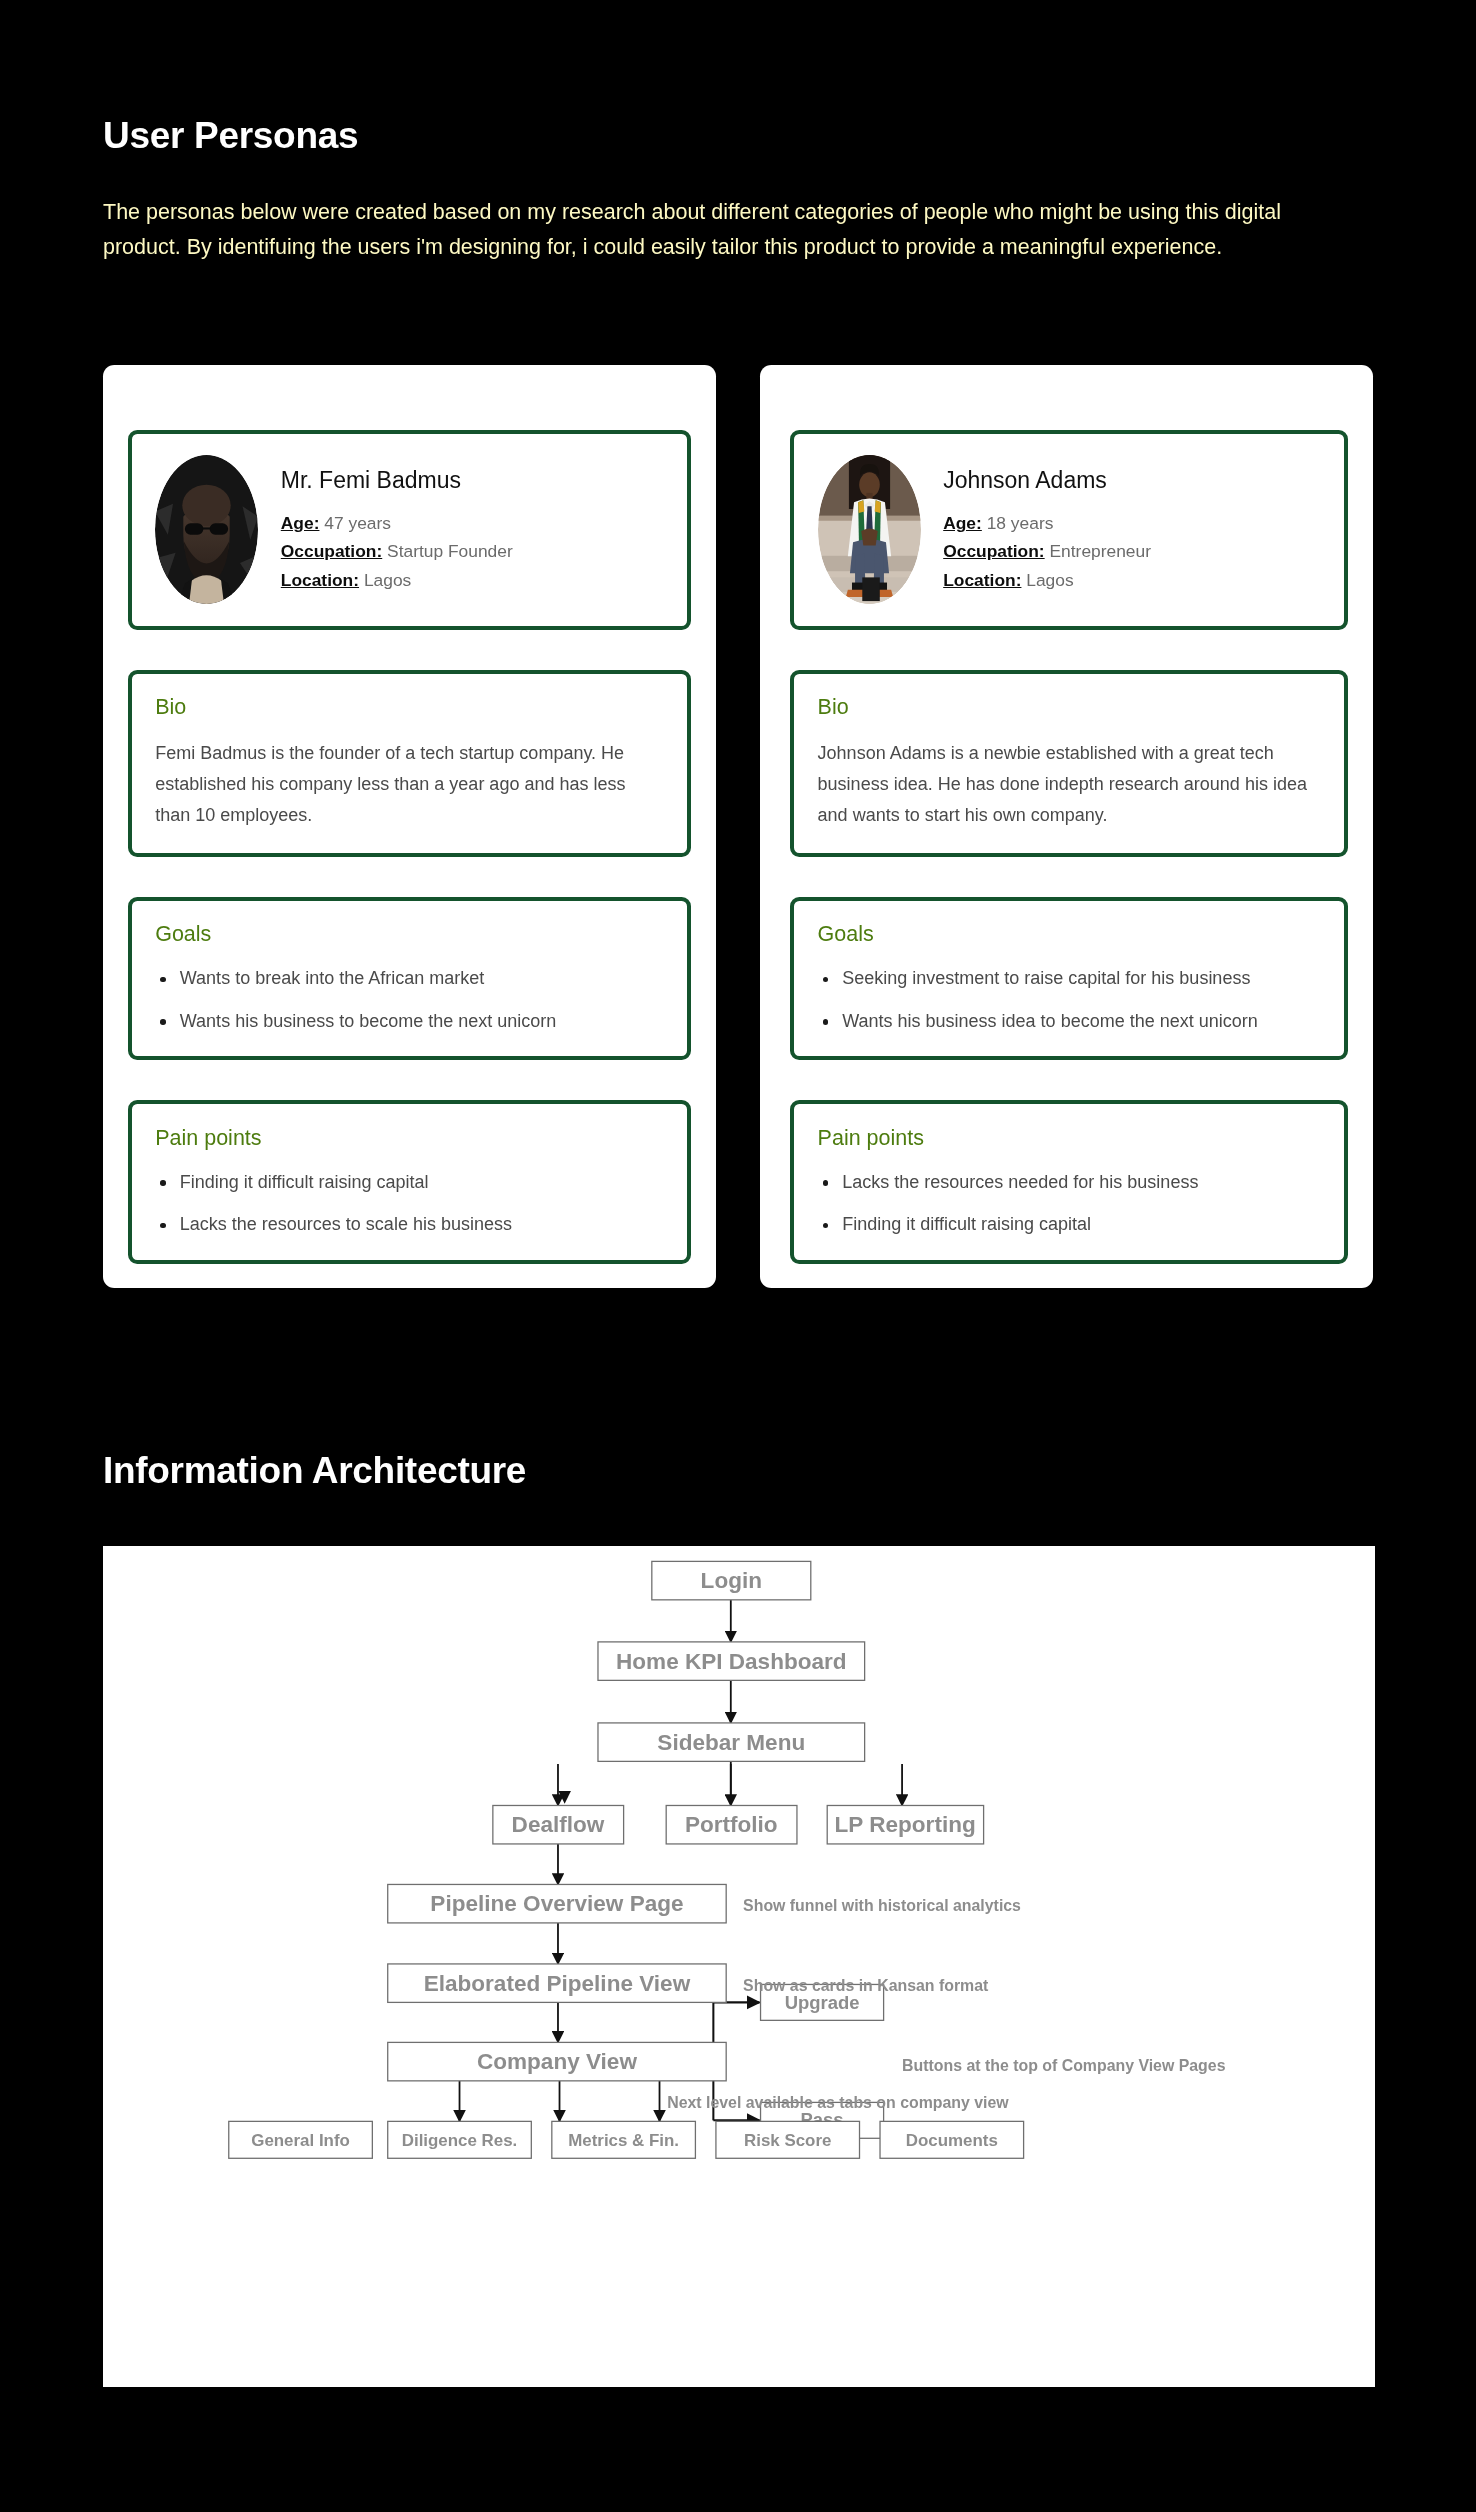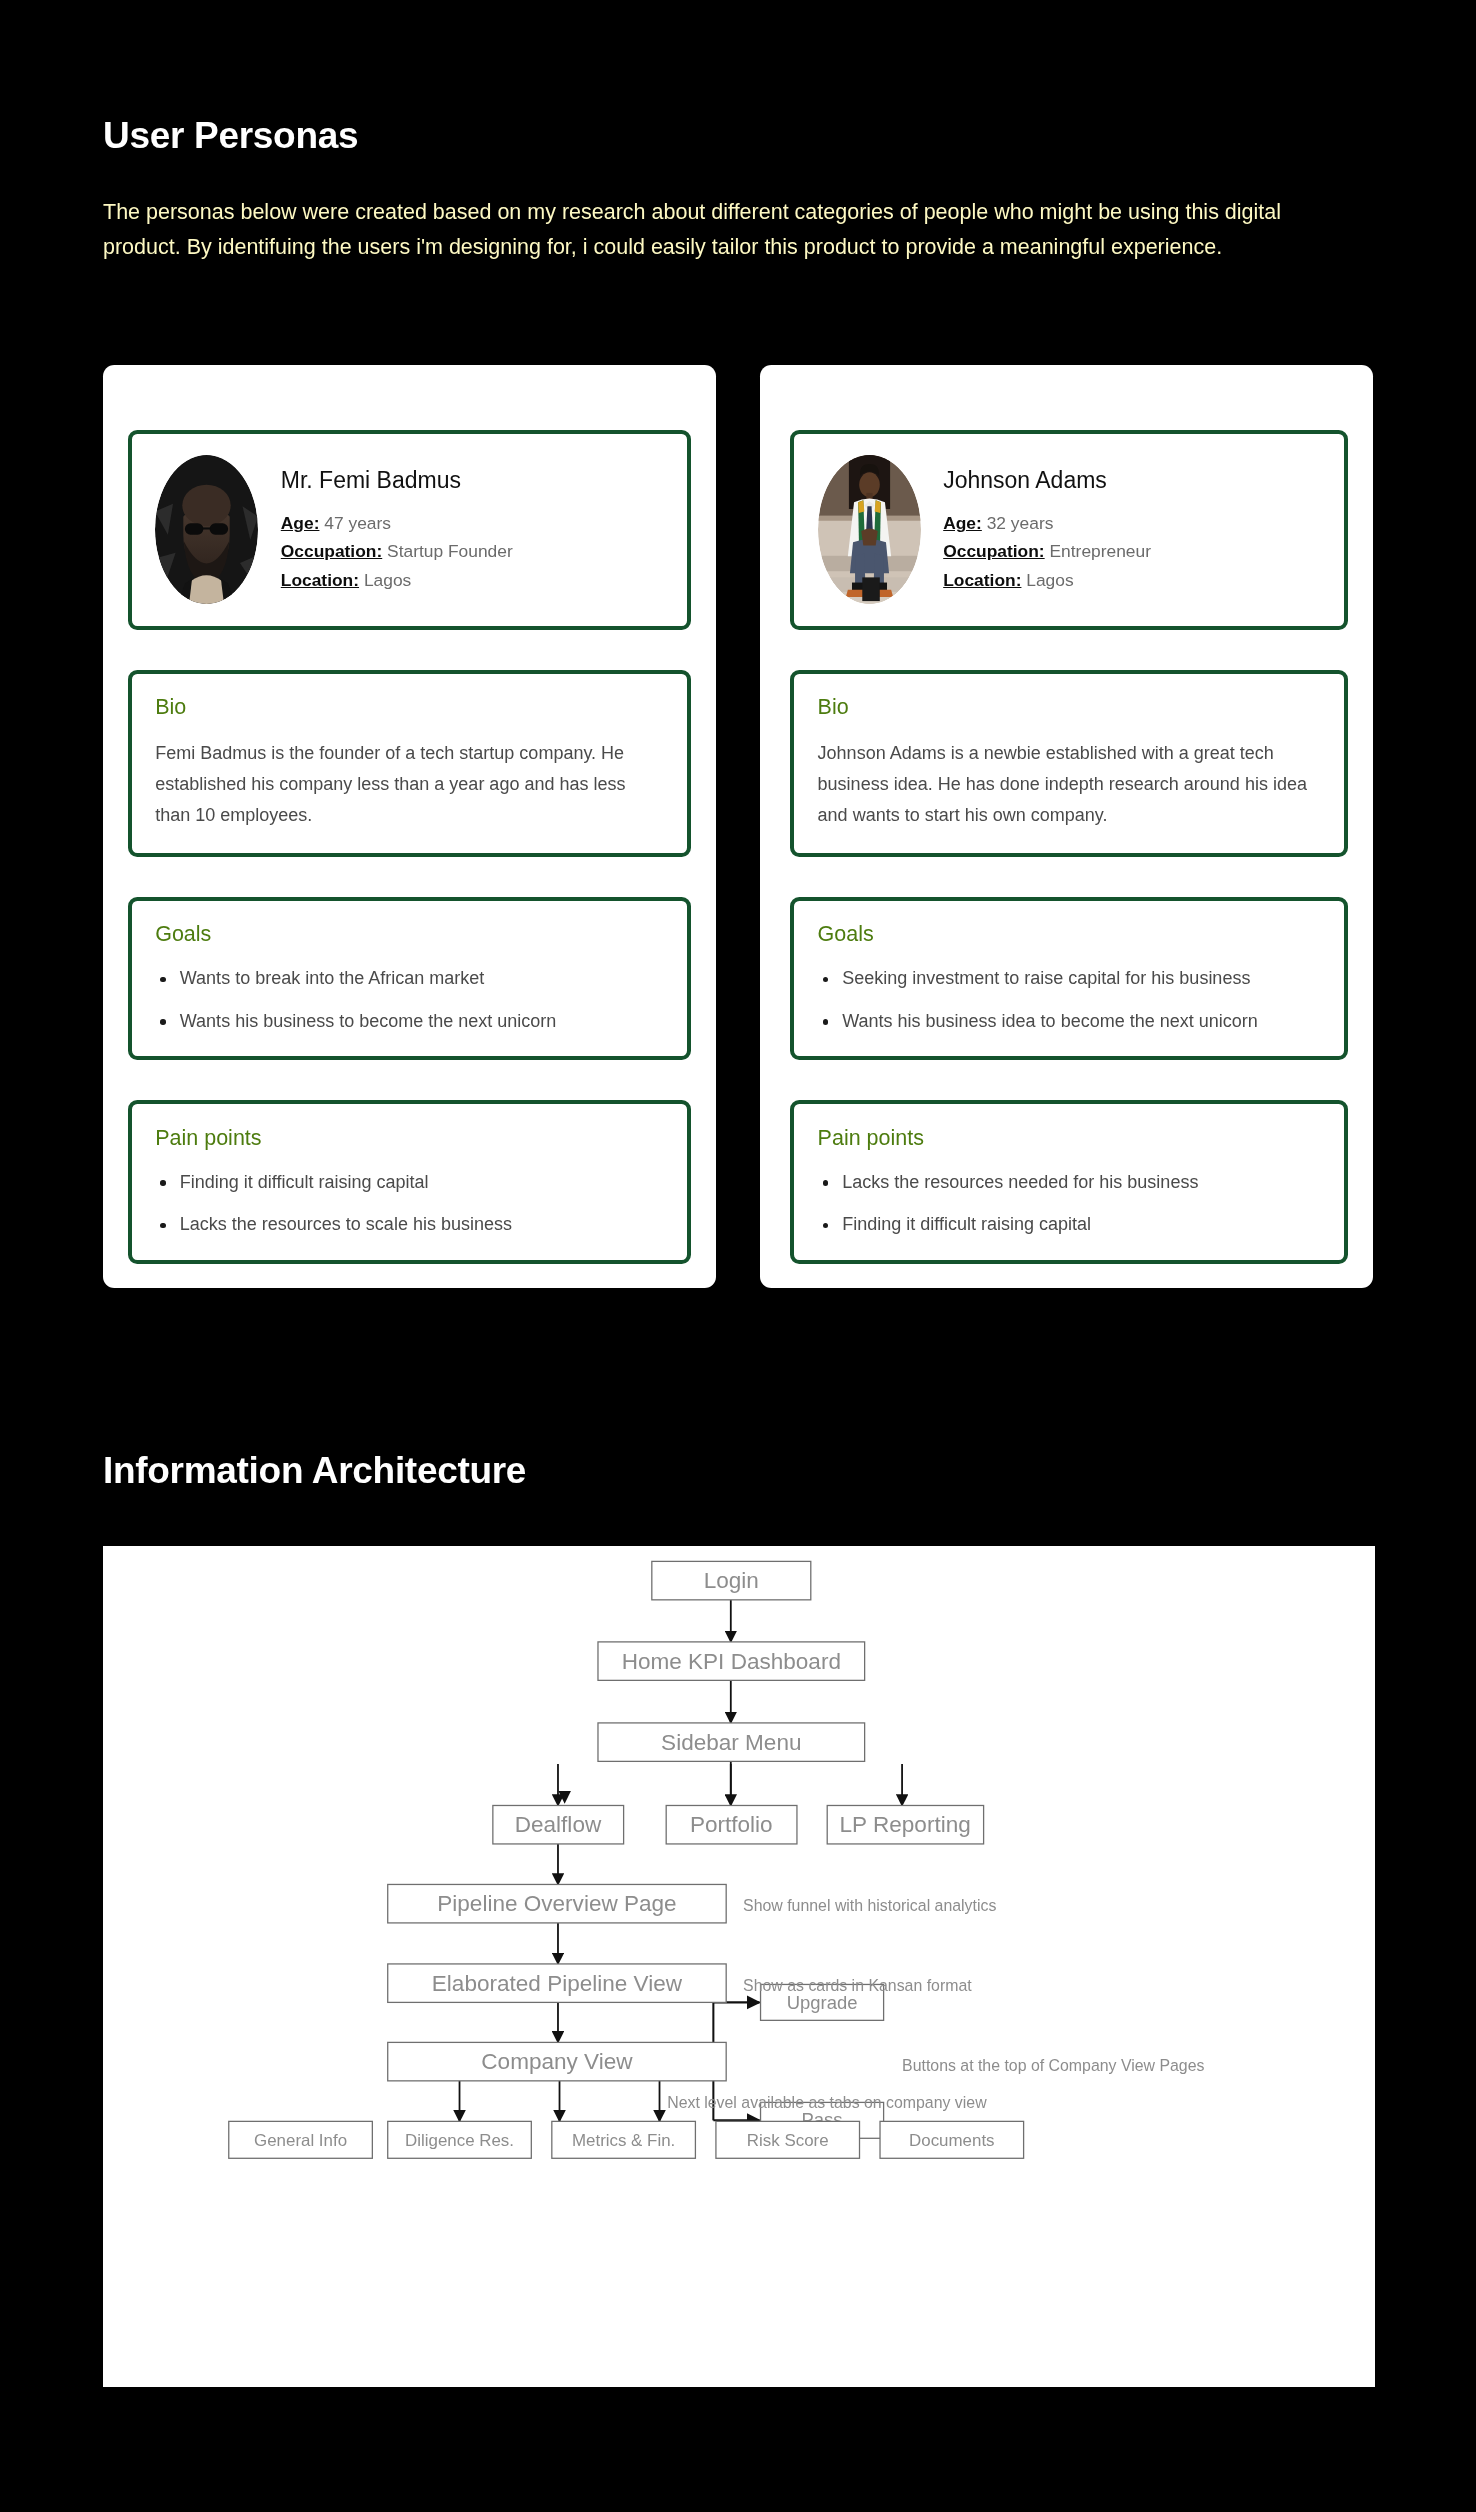--- a/index.html
+++ b/index.html
@@ -102,20 +102,21 @@
     width: 5.6px; height: 5.6px;
     border-radius: 50%;
     background: #1a1a1a;
   }
 
   
   .ia-panel {
     position: absolute;
     background: #ffffff;
     overflow: hidden;
+    font-weight: bold;
   }
   .ia-panel svg { display: block; }
 </style>
 </head>
 <body>
 
 <div class="page">
 
   <h1 class="section-title" style="left:103px; top:116px;">User Personas</h1>
 
@@ -236,21 +237,21 @@
               <path d="M142 262 h-36 l-4 14 h44z" fill="#c0652a"></path>
               <rect x="86" y="238" width="34" height="46" fill="#1a1a1a"></rect>
               <path d="M84 148 q16 -10 32 0 l-4 28 h-24z" fill="#5b3c27"></path>
             </g>
           </svg>
         </div>
         <div class="identity-info">
           <div class="persona-name">Johnson Adams</div>
           <div class="meta-row">
             <b>Age:</b>
-            <span>32 years</span>
+            <span>18 years</span>
           </div>
           <div class="meta-row">
             <b>Occupation:</b>
             <span>Entrepreneur</span>
           </div>
           <div class="meta-row">
             <b>Location:</b>
             <span>Lagos</span>
           </div>
         </div>

